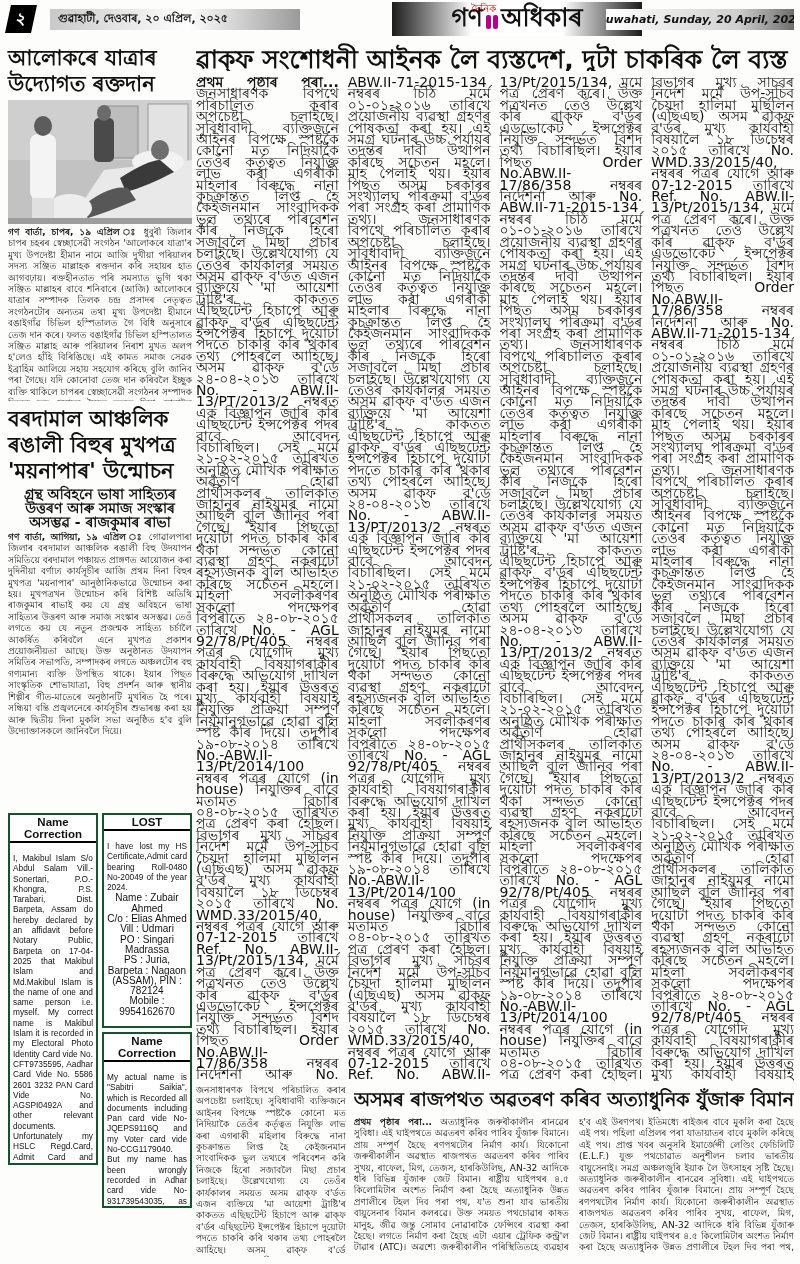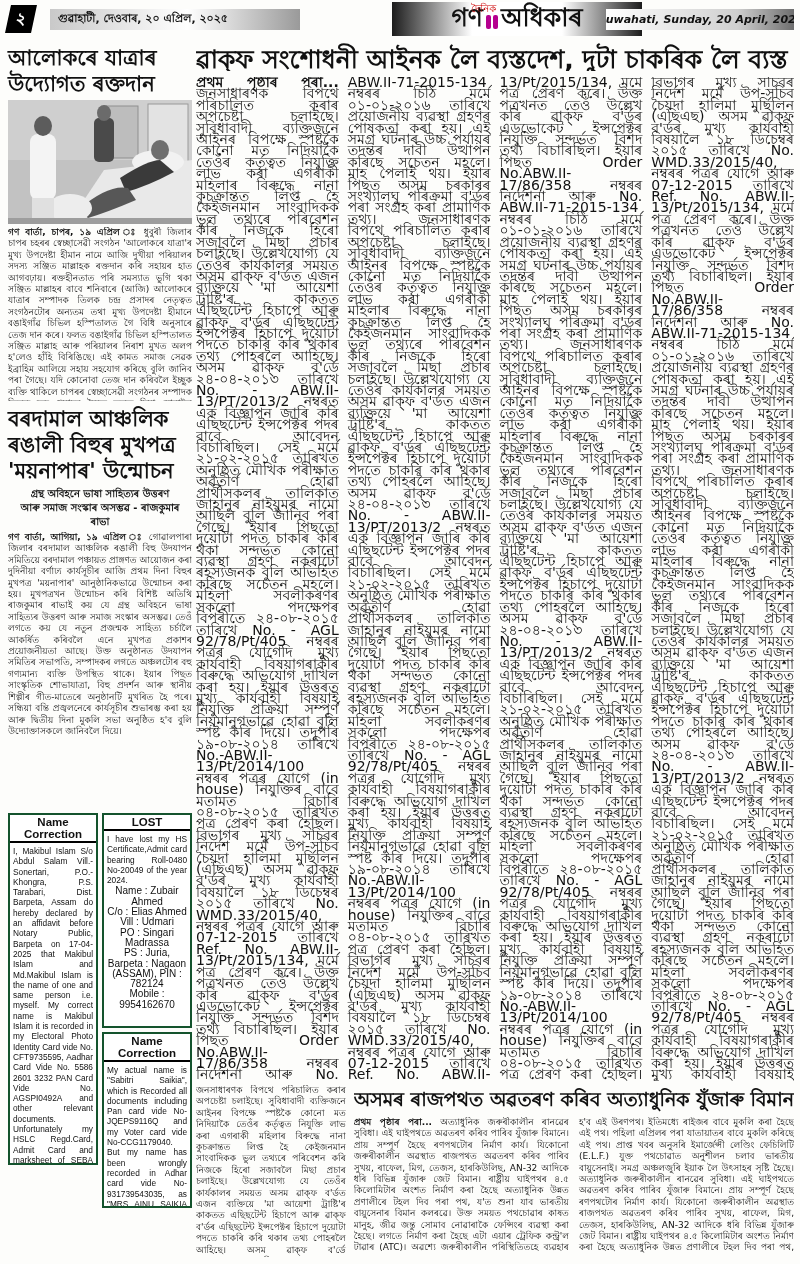--- a/index.html
+++ b/index.html
@@ -48,26 +48,26 @@
   .classified .c1 { font-size:11px; font-weight:bold; letter-spacing:3px; font-family:"Liberation Sans",sans-serif; }
   .classified .c2 { font-size:15px; font-weight:bold; font-style:italic; font-family:"Liberation Serif",serif; letter-spacing:1px; }
   .classified .c3 { font-size:15px; font-weight:bold; font-family:"Liberation Sans",sans-serif; margin:1px 0; }
   .classified .c4 { font-size:10.5px; line-height:13px; }
   h2.rail-head { font-size:21px; line-height:26px; text-align:left; font-weight:bold; margin:5px 0 3px; }
   .photo { width:184px; height:124px; display:block; background:#b9b9b9; }
   .railbody { font-size:9px; line-height:11.4px; text-align:justify; overflow:hidden; margin-top:3px; }
   .railbody b { font-weight:bold; }
   #blood-body { height:174px; }
   #bihu-body { height:276px; }
-  .subhead { font-size:10px; font-weight:bold; text-align:center; line-height:14px; margin:2px 12px 1px; }
+  .subhead { font-size:14px; font-weight:bold; text-align:center; line-height:14px; margin:2px 12px 1px; }
   .boxrow { display:flex; gap:4px; margin-top:5px; }
   .boxcol { width:90px; display:flex; flex-direction:column; gap:4px; }
   .notice { border:2px solid #14532d; background:#fff; font-family:"Liberation Sans",sans-serif; overflow:hidden; }
   .notice .nhead { font-size:11.5px; font-weight:bold; text-align:center; border-bottom:2px solid #000; padding:1px 0; }
-  .notice .nbody { font-size:8.3px; line-height:10.3px; text-align:justify; padding:3px 3px 1px; }
+  .notice .nbody { font-size:8.3px; line-height:10.3px; text-align:justify; padding:10px 3px 1px; }
   .notice .naddr { font-size:10px; line-height:10.3px; text-align:center; }
   #nc1 { height:352px; }
   #lostbox { height:215px; }
   #nc2 { height:176px; }
   
   .main { position:absolute; left:196px; top:40px; width:598px; }
   h1.main-head { font-size:25px; font-weight:bold; text-align:center; white-space:nowrap; overflow:hidden; height:31px; }
   .cols4 {
     margin-top:6px; height:1004px; overflow:hidden;
     column-count:4; column-gap:9px;

